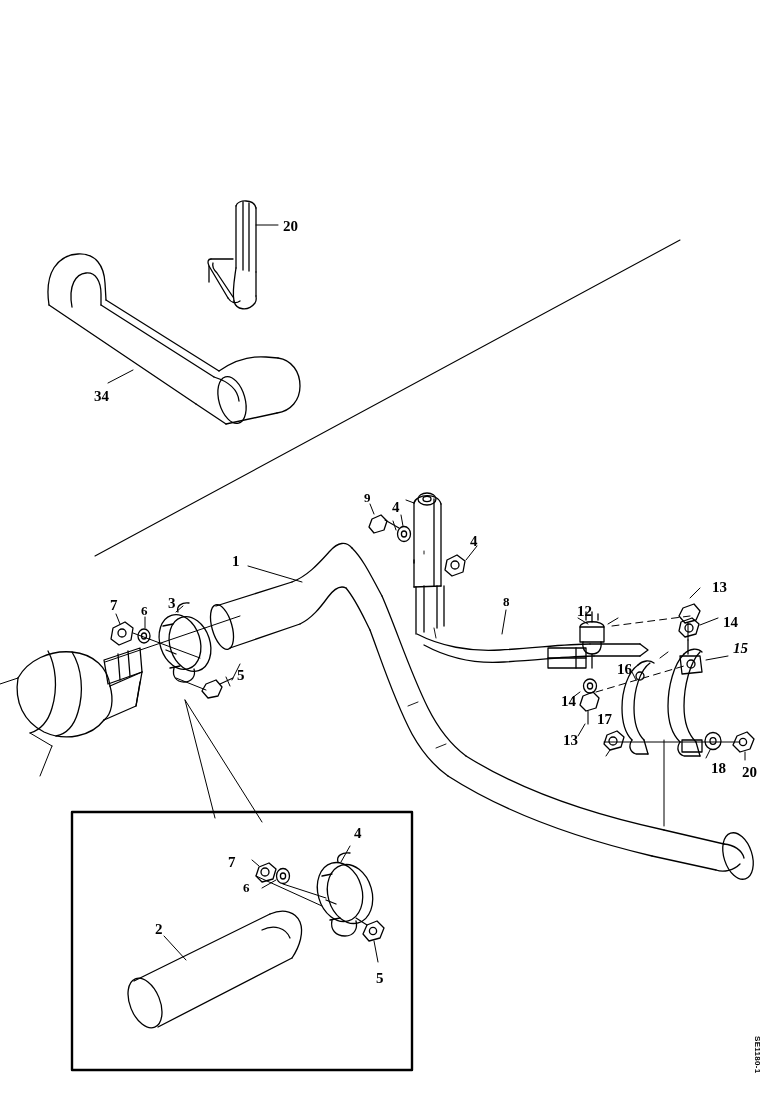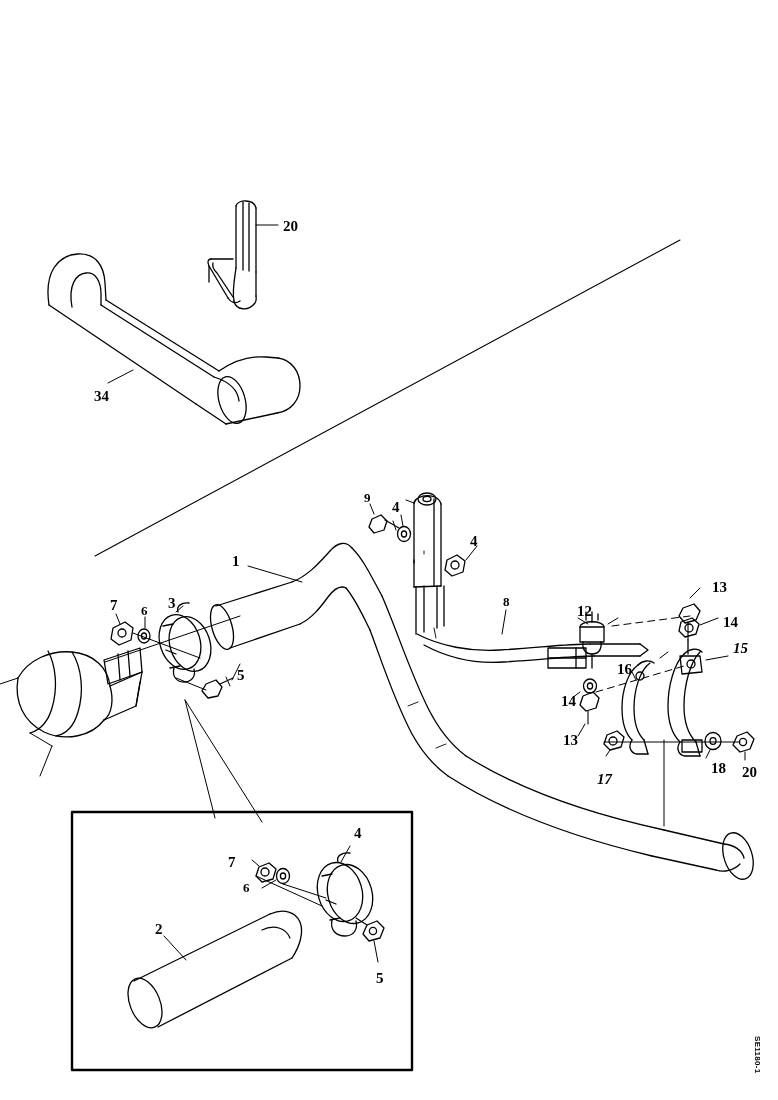--- a/index.html
+++ b/index.html
@@ -401,21 +401,21 @@
     <div class="callout sm" style="left:141px; top:604px;">6</div>
     <div class="callout" style="left:168px; top:596px;">3</div>
     <div class="callout sm" style="left:503px; top:595px;">8</div>
     <div class="callout" style="left:561px; top:604px;margin-left:16px;">12</div>
     <div class="callout" style="left:723px; top:615px;">14</div>
     <div class="callout" style="left:617px; top:662px;">16</div>
     <div class="callout" style="left:733px; top:641px;font-style:italic;">15</div>
     <div class="callout" style="left:237px; top:668px;">5</div>
     <div class="callout" style="left:561px; top:694px;">14</div>
     <div class="callout" style="left:563px; top:733px;">13</div>
-    <div class="callout" style="left:597px; top:772px;font-style:italic;">17</div>
+    <div class="callout" style="left:597px; top:712px;">17</div>
     <div class="callout" style="left:702px; top:761px;margin-left:9px;">18</div>
     <div class="callout" style="left:742px; top:765px;">20</div>
     <div class="callout" style="left:354px; top:826px;">4</div>
     <div class="callout" style="left:228px; top:855px;">7</div>
     <div class="callout sm" style="left:243px; top:881px;">6</div>
     <div class="callout" style="left:155px; top:922px;">2</div>
     <div class="callout" style="left:376px; top:971px;">5</div>
 
     <div class="drawing-no" style="left:762px; top:1036px;">SE1180-1</div>
 

